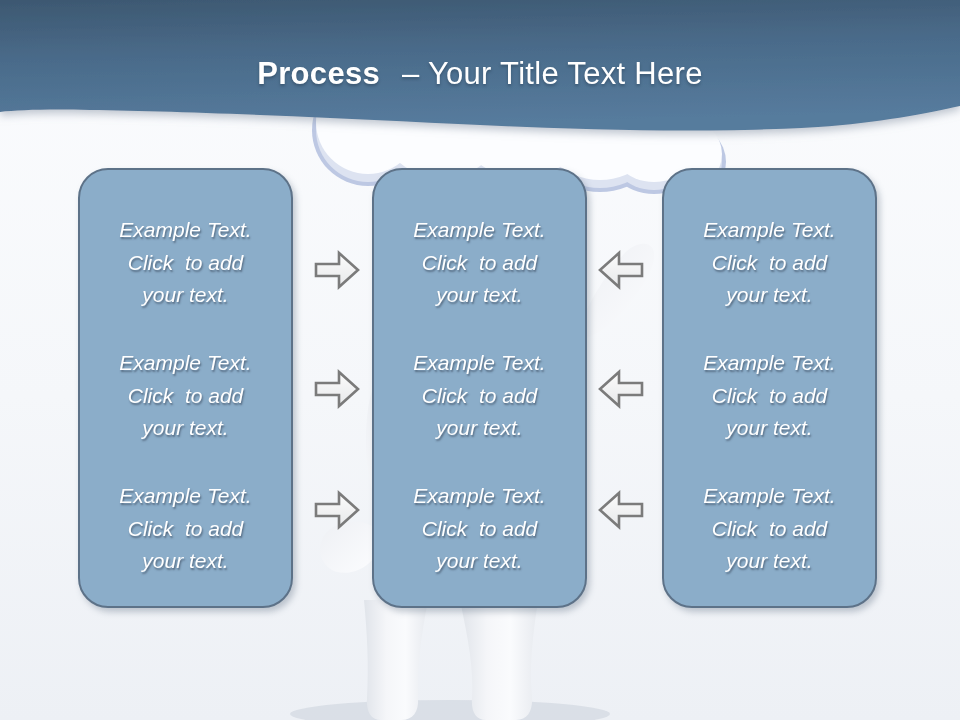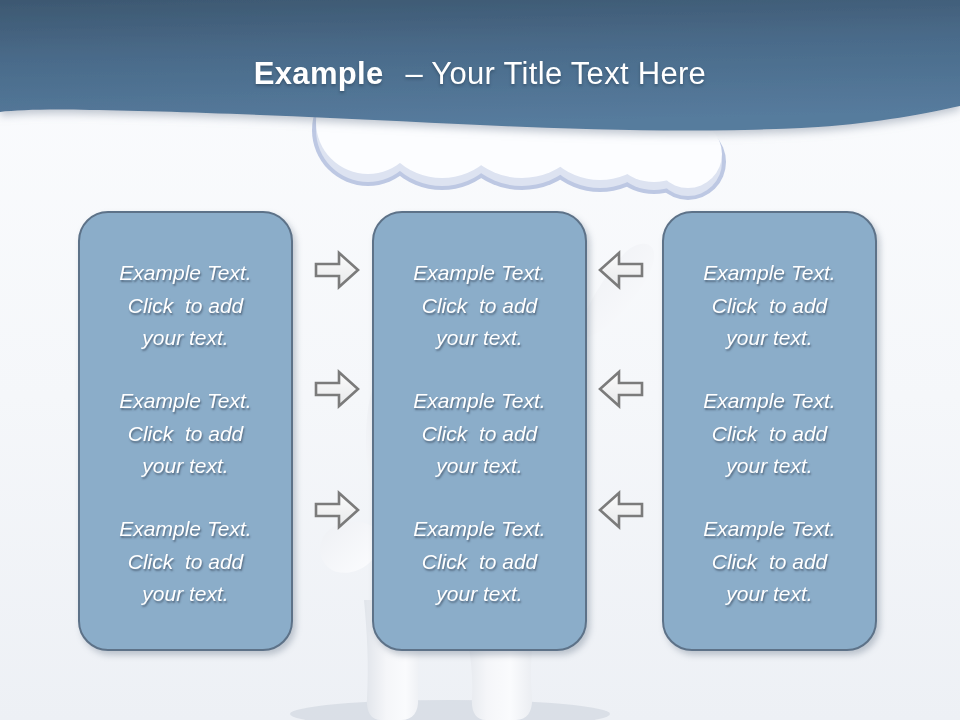--- a/index.html
+++ b/index.html
@@ -17,23 +17,22 @@
     z-index:30;
   }
   .title .t-bold{font-weight:bold;}
   .title .t-rest{margin-left:22px;font-weight:normal;}
   
   .box{
     position:absolute;top:168px;width:215px;height:440px;box-sizing:border-box;
     background:#8badc9;border:2px solid #5d7288;border-radius:30px;
     box-shadow:3px 4px 6px rgba(90,105,125,.35);
     display:flex;flex-direction:column;justify-content:space-between;
-    padding:44px 16px 38px 16px;
+    padding:44px 16px 28px 16px;
     z-index:20;
-    margin-top:43px;
   }
   .box-left{left:78px;}
   .box-mid{left:372px;}
   .box-right{left:662px;}
   .box p{
     margin:0;text-align:center;color:#ffffff;font-style:italic;
     font-size:21px;line-height:1.55;
     text-shadow:1px 2px 2px rgba(55,70,90,.65);
   }
   .ln{display:block;white-space:pre-wrap;}
@@ -119,21 +118,21 @@
       </linearGradient>
       <filter id="hdrShadow" x="-5%" y="-5%" width="110%" height="130%">
         <feDropShadow dx="0" dy="4" stdDeviation="4" flood-color="#8d99a8" flood-opacity="0.55"></feDropShadow>
       </filter>
     </defs>
     <path fill="url(#hdrGrad)" filter="url(#hdrShadow)" d="M0,0 H960 V106 C928,113 878,123 818,127 C718,133 598,131 458,124
              C318,117 178,111 90,110 C48,109 18,110 0,112 Z"></path>
   </svg>
 
   <div class="title">
-    <span class="t-bold">Example</span><span class="t-rest">– Your Title Text Here</span>
+    <span class="t-bold">Process</span><span class="t-rest">– Your Title Text Here</span>
   </div>
 
   <svg width="0" height="0" style="position:absolute" aria-hidden="true">
     <defs>
       <linearGradient id="arwGrad" x1="0" y1="0" x2="0" y2="1">
         <stop offset="0" stop-color="#fcfcfc"></stop>
         <stop offset="1" stop-color="#e7e8ea"></stop>
       </linearGradient>
       <path id="arrowShape" d="M2,15 H25 V4 L44,21 L25,38 V27 H2 Z" fill="url(#arwGrad)" stroke="#7b7b7b" stroke-width="2.6" stroke-linejoin="miter"></path>
     </defs>

